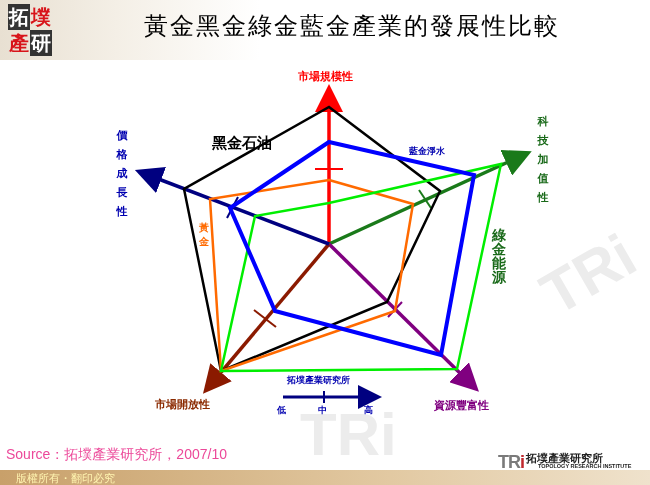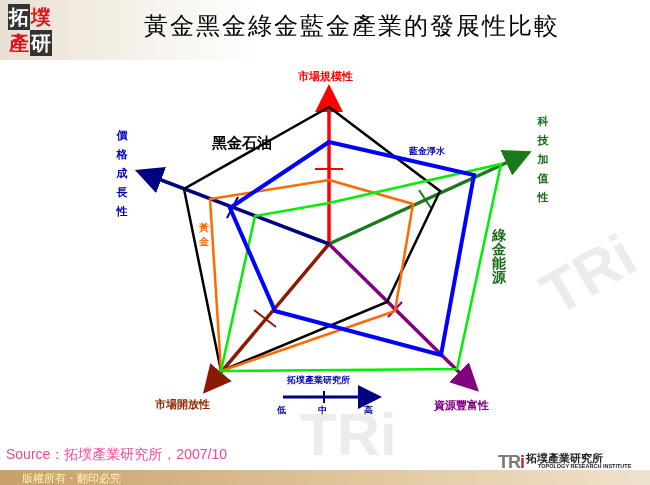--- a/index.html
+++ b/index.html
@@ -6,21 +6,21 @@
   body { width:650px; height:485px; position:relative; overflow:hidden; background:#ffffff; font-family:"DejaVu Sans", sans-serif; }
   .bg-top { position:absolute; left:0; top:0; width:650px; height:60px; background:linear-gradient(90deg,#e8e0d2 0%,#f4efe6 18%,#ffffff 40%); }
   .logo { position:absolute; left:8px; top:4px; width:44px; height:52px; }
   .logo .cell { position:absolute; width:22px; height:26px; font-size:20px; line-height:26px; text-align:center; font-weight:bold; font-family:"DejaVu Serif", serif; }
   .title { position:absolute; left:96px; top:10px; font-family:"DejaVu Serif", serif; font-size:24px; color:#000; letter-spacing:2px;margin-left:48px; }
   .chart { position:absolute; left:0; top:0; }
   .lbl { position:absolute; font-weight:bold; font-family:"DejaVu Serif", serif; font-size:11px; }
   .vlbl { position:absolute; font-weight:bold; font-family:"DejaVu Serif", serif; font-size:11px; width:14px; line-height:19px; text-align:center; word-break:break-all; }
   .source { position:absolute; left:6px; top:446px; font-size:14px; color:#ec4899; font-family:"Liberation Sans", sans-serif; }
   .footer-bar { position:absolute; left:0; top:470px; width:650px; height:15px; background:linear-gradient(90deg,#c8a06a,#e2c9a2 60%,#efe2cc); }
-  .footer-text { position:absolute; left:22px; top:471px; font-size:11px; color:#fff4b0; }
+  .footer-text { position:absolute; left:16px; top:471px; font-size:11px; color:#fff4b0; }
   .tri-logo { position:absolute; left:498px; top:452px; width:150px; height:18px; }
   .tri-mark { position:absolute; left:0; top:0; font-family:"Liberation Sans", sans-serif; font-weight:bold; font-size:18px; color:#7a7a7a; letter-spacing:-1px; }
   .tri-mark .i { color:#c0282d; }
   .tri-cn { position:absolute; left:28px; top:-1px; font-size:11px; font-weight:bold; color:#222; font-family:"DejaVu Serif", serif; }
   .tri-en { position:absolute; left:40px; top:11px; font-size:5.5px; color:#222; font-family:"Liberation Sans", sans-serif; font-weight:bold; }
   .watermark { position:absolute; font-family:"Liberation Sans", sans-serif; font-weight:bold; color:#ececec; }
 </style>
 </head>
 <body>
 

